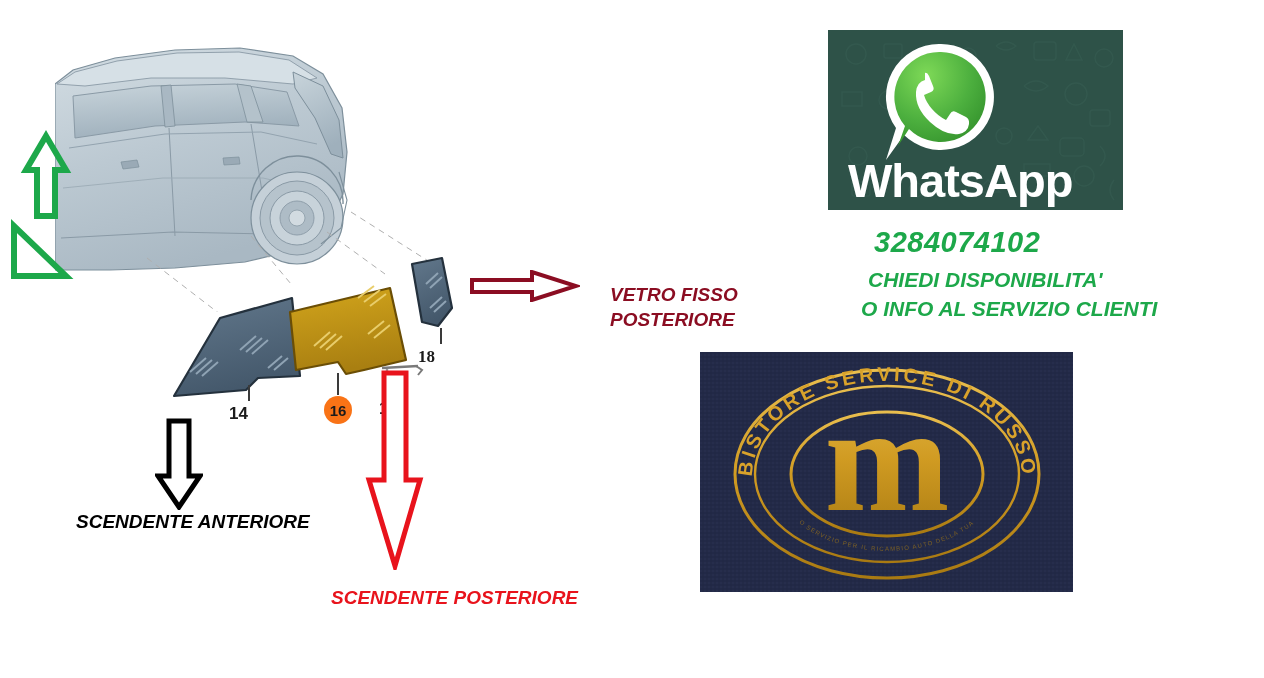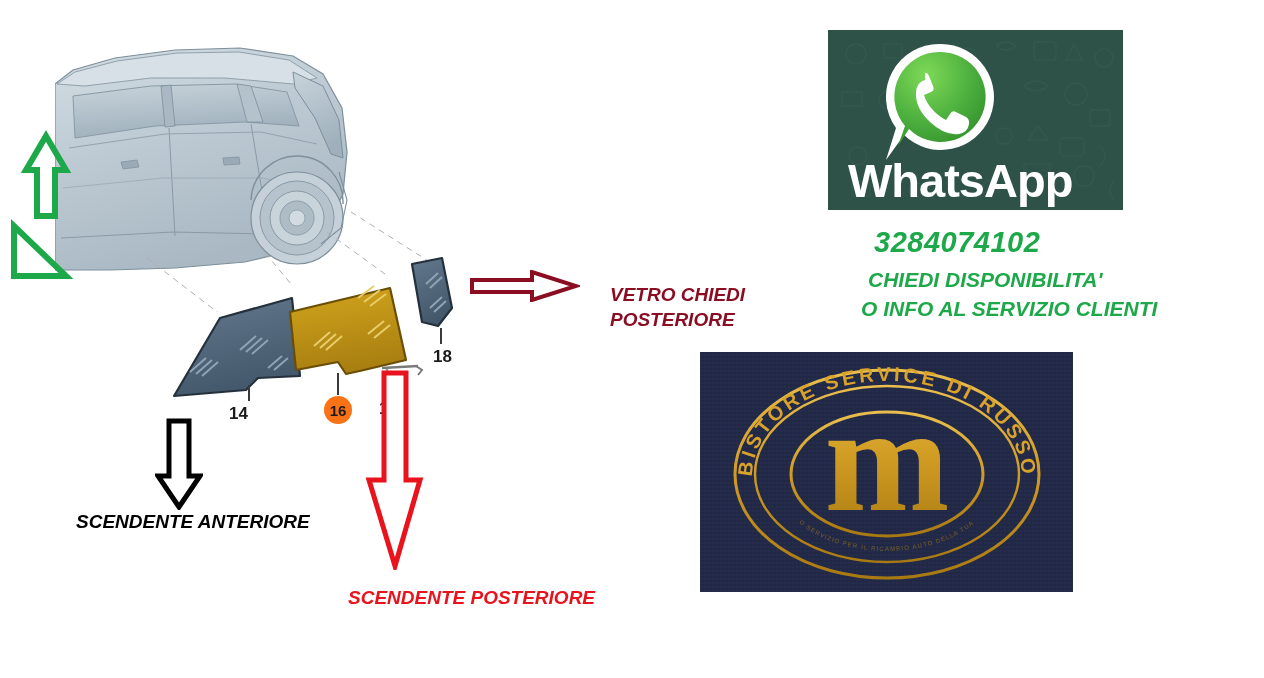--- a/index.html
+++ b/index.html
@@ -25,21 +25,21 @@
   .parts-wrap{position:absolute;left:150px;top:250px;width:350px;height:200px;}
   .parts-wrap svg{display:block;}
 
   
   .pnum{
     position:absolute;font-size:17px;font-weight:bold;color:#1b1b1b;
     font-family:"Liberation Sans",sans-serif;
   }
   #pnum-14{left:229px;top:404px;}
   #pnum-17{left:379px;top:399px;}
-  #pnum-18{left:433px;top:347px;}
+  #pnum-18{left:418px;top:347px;font-family:Liberation Serif, serif;}
   .pnum-badge{
     position:absolute;left:324px;top:396px;width:28px;height:28px;
     border-radius:50%;background:#f97316;
     display:flex;align-items:center;justify-content:center;
     font-size:15px;font-weight:bold;color:#1b1b1b;
   }
 
   
   .leader{position:absolute;background:#3a3a3a;width:2px;}
   #lead-14{left:248px;top:385px;height:16px;}
@@ -66,21 +66,21 @@
   .arrow-black{position:absolute;left:155px;top:418px;width:48px;height:92px;}
   .lbl-black{
     position:absolute;left:76px;top:511px;
     font-size:19px;font-weight:bold;font-style:italic;
     color:#000000;white-space:nowrap;
   }
 
   
   .arrow-red{position:absolute;left:362px;top:370px;width:62px;height:200px;}
   .lbl-red{
-    position:absolute;left:348px;top:587px;
+    position:absolute;left:331px;top:587px;
     font-size:19px;font-weight:bold;font-style:italic;
     color:#E8131C;white-space:nowrap;
   }
 
   
   .wa-box{
     position:absolute;left:828px;top:30px;width:295px;height:180px;
     background:#2E5248;overflow:hidden;
   }
   .wa-pattern{position:absolute;left:0;top:0;width:100%;height:100%;opacity:.5;}
@@ -237,21 +237,21 @@
       <path d="M8 96 L8 146 L60 146 Z" fill="none" stroke="#1DA84A" stroke-width="6" stroke-linejoin="miter"></path>
     </svg>
   </div>
 
   <div class="arrow-darkred">
     <svg width="110" height="32" viewBox="0 0 110 32">
       <path d="M2 10 L62 10 L62 2 L106 16 L62 30 L62 22 L2 22 Z" fill="#ffffff" stroke="#8B0D22" stroke-width="4" stroke-linejoin="miter"></path>
     </svg>
   </div>
   <div class="lbl-darkred">
-    <div>VETRO CHIEDI</div>
+    <div>VETRO FISSO</div>
     <div>POSTERIORE</div>
   </div>
 
   <div class="arrow-black">
     <svg width="48" height="92" viewBox="0 0 48 92">
       <path d="M14 3 L34 3 L34 58 L45 58 L24 89 L3 58 L14 58 Z" fill="#ffffff" stroke="#000000" stroke-width="5" stroke-linejoin="miter"></path>
     </svg>
   </div>
   <div class="lbl-black">SCENDENTE ANTERIORE</div>
 

